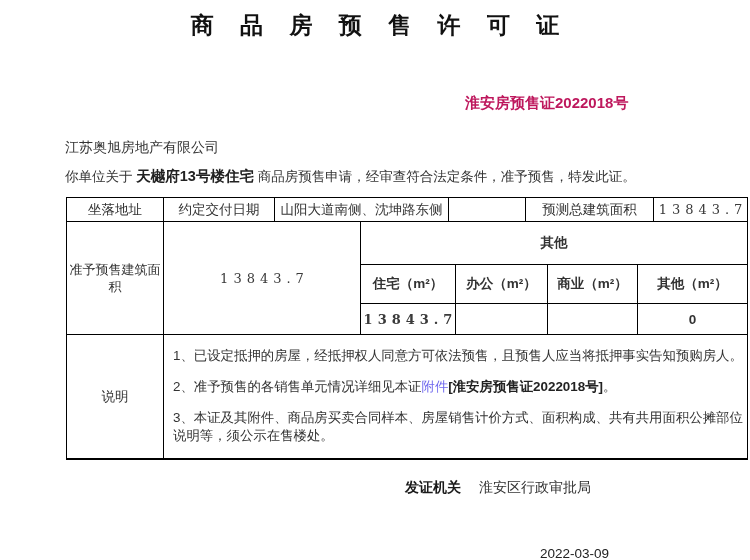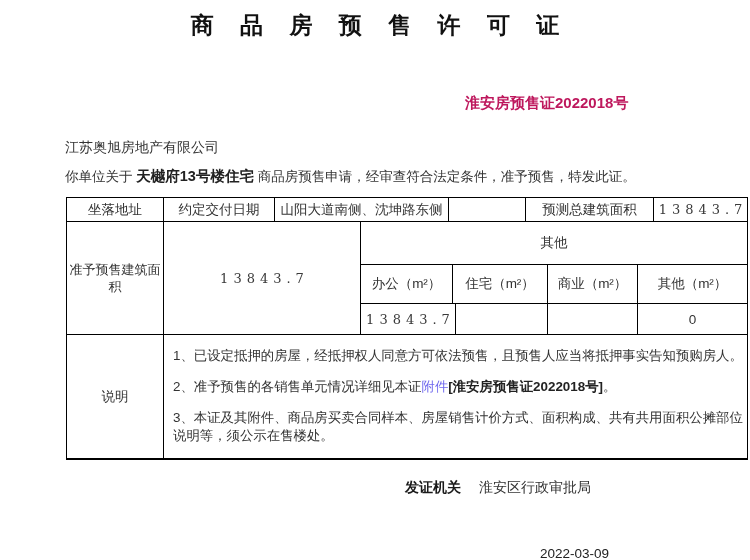--- a/index.html
+++ b/index.html
@@ -56,21 +56,21 @@
   .row1 { height: 26px; }
   .row2 { height: 122px; }
   .row3 { flex: 1; }
   .w-label { width: 97px; }
   .w-addr { width: 174px; }
   .w-deliv { width: 111px; }
   .w-delivval { width: 77px; }
   .w-totlabel { width: 128px; }
   .w-totval { flex: 1; }
   .w-appr { width: 197px; }
-  .right-block { flex: 1; display: flex; flex-direction: column; }
+  .right-block { flex: 1; display: flex; flex-direction: column; font-weight: bold; }
   .other-header { height: 43px; border-bottom: 1px solid #000;
     display: flex; align-items: center; justify-content: center; }
   .sub-row { display: flex; height: 39px; border-bottom: 1px solid #000; }
   .sub-row.vals { border-bottom: none; flex: 1; }
   .sub-c1 { width: 95px; } .sub-c2 { width: 92px; } .sub-c3 { width: 90px; }
   .sub-c4 { flex: 1; text-align: right; }
   .wrap-label { line-height: 17px; font-size: 13px; padding: 0 2px; }
   .num {
     font-family: "DejaVu Serif", serif;
     letter-spacing: 5px; text-indent: 5px;
@@ -120,22 +120,22 @@
       <div class="t-cell w-totlabel">预测总建筑面积</div>
       <div class="t-cell w-totval last num">13843.7</div>
     </div>
 
     <div class="t-row row2">
       <div class="t-cell w-label wrap-label">准予预售建筑面积</div>
       <div class="t-cell w-appr num">13843.7</div>
       <div class="right-block">
         <div class="other-header">其他</div>
         <div class="sub-row">
+          <div class="t-cell sub-c1">住宅（m²）</div>
           <div class="t-cell sub-c2">办公（m²）</div>
-          <div class="t-cell sub-c1">住宅（m²）</div>
           <div class="t-cell sub-c3">商业（m²）</div>
           <div class="t-cell sub-c4 last">其他（m²）</div>
         </div>
         <div class="sub-row vals">
           <div class="t-cell sub-c1 num">13843.7</div>
           <div class="t-cell sub-c2"></div>
           <div class="t-cell sub-c3"></div>
           <div class="t-cell sub-c4 last">0</div>
         </div>
       </div>

